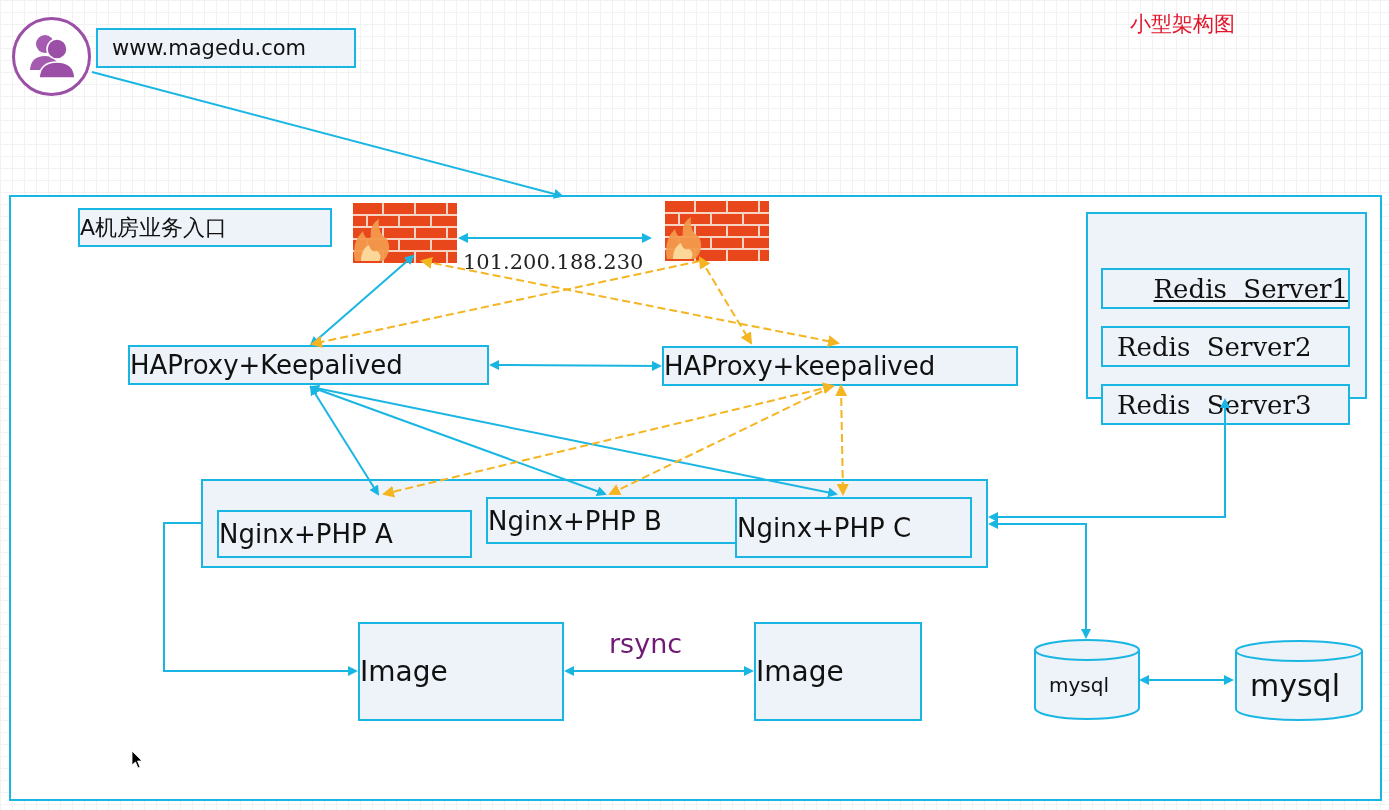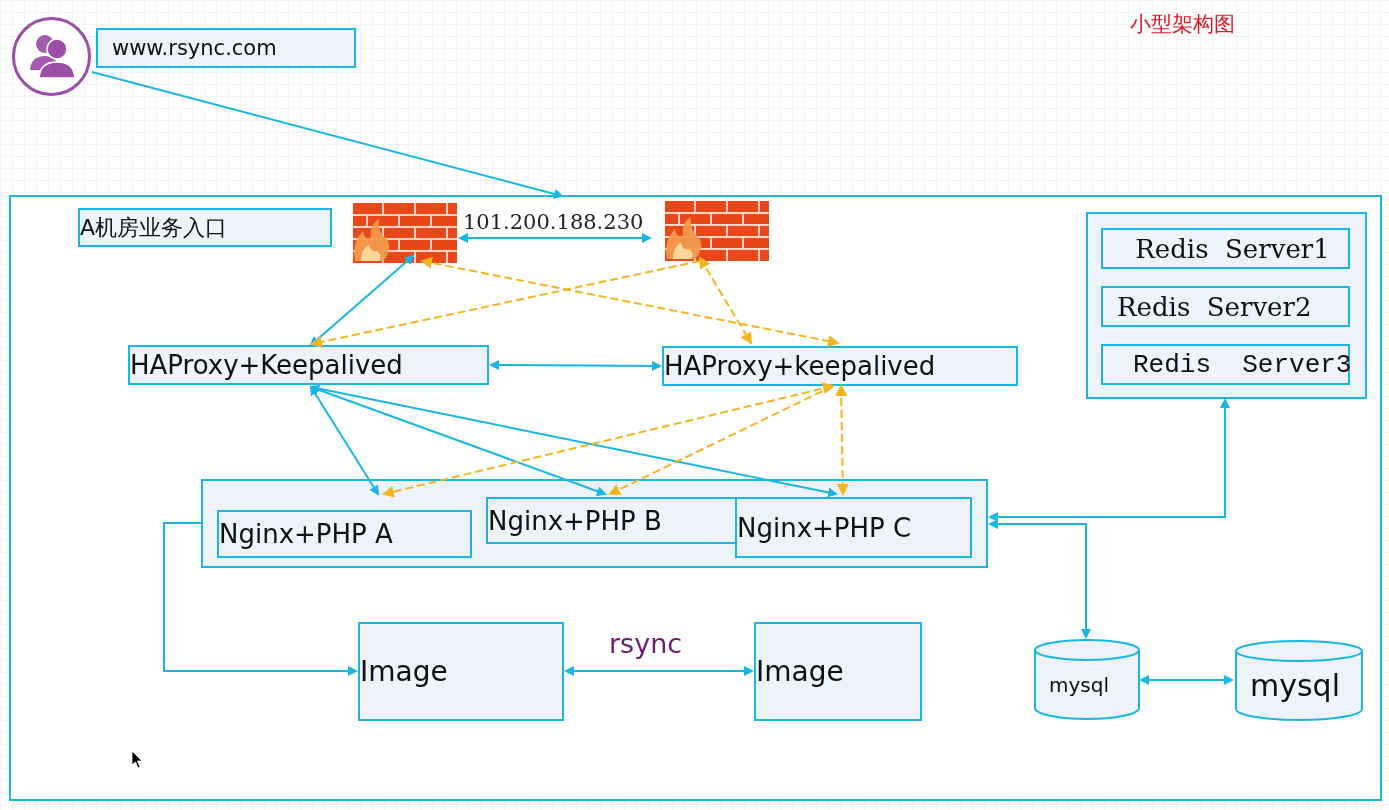--- a/index.html
+++ b/index.html
@@ -13,21 +13,21 @@
     font-family: "DejaVu Sans", sans-serif;
   }
   .abs { position:absolute; box-sizing:border-box; }
   .box {
     position:absolute; box-sizing:border-box;
     border:2px solid #1ab6e3; background:#eef3f9;
     display:flex; align-items:center; justify-content:flex-start;
     color:#111; white-space:nowrap;
   }
   .sans { font-family:"DejaVu Sans", sans-serif; }
-  .serif { font-family:"DejaVu Serif", serif; }
+  .serif { font-family:"DejaVu Serif", serif;margin-top:40px; }
   #frame {
     left:9px; top:195px; width:1373px; height:606px;
     border:2px solid #1ab6e3; background:#ffffff;
   }
   svg#wires { position:absolute; left:0; top:0; }
   .fw { position:absolute; }
 </style>
 </head>
 <body>
 
@@ -36,21 +36,21 @@
 <div class="abs" style="left:12px; top:17px; width:79px; height:79px; border:3px solid #9b4fa6; border-radius:50%; background:#fff;">
   <svg width="73" height="73" viewBox="0 0 73 73">
     <circle cx="30" cy="24" r="9" fill="#a45bb0"></circle>
     <path d="M15 50 Q16 36 30 36 Q40 36 42 44 L40 50 Z" fill="#a45bb0"></path>
     <circle cx="42" cy="29" r="10" fill="#9b4fa6" stroke="#fff" stroke-width="1.5"></circle>
     <path d="M24 58 Q25 42 42 42 Q59 42 60 58 Z" fill="#9b4fa6" stroke="#fff" stroke-width="1.5"></path>
   </svg>
 </div>
 
 <div class="box sans" style="left:96px; top:28px; width:260px; height:40px; font-size:21px; justify-content:flex-start; padding-left:14px;">
-  <span>www.rsync.com</span>
+  <span>www.magedu.com</span>
 </div>
 
 <div class="abs" id="frame"></div>
 
 <div class="box sans" style="left:78px; top:208px; width:254px; height:39px; font-size:22px; justify-content:flex-start; ">
   <span>A机房业务入口</span>
 </div>
 
 <div class="fw" style="left:353px; top:203px;">
   <svg width="104" height="60" viewBox="0 0 104 60">
@@ -123,27 +123,27 @@
   <span>Nginx+PHP A</span>
 </div>
 <div class="box sans" style="left:486px; top:497px; width:278px; height:47px; font-size:26px;">
   <span>Nginx+PHP B</span>
 </div>
 <div class="box sans" style="left:735px; top:497px; width:237px; height:61px; font-size:26px;">
   <span>Nginx+PHP C</span>
 </div>
 
 <div class="box" style="left:1086px; top:212px; width:281px; height:187px;"></div>
-<div class="box serif" style="left:1101px; top:228px; width:249px; height:41px; font-size:26px; justify-content:center; padding-left:14px;">
+<div class="box serif" style="left:1101px; top:228px; width:249px; height:41px; font-size:26px; justify-content:flex-end; padding-left:14px;text-decoration:underline;">
   <span style="white-space:pre;">Redis  Server1</span>
 </div>
 <div class="box serif" style="left:1101px; top:286px; width:249px; height:41px; font-size:26px; justify-content:flex-start; padding-left:14px;">
   <span style="white-space:pre;">Redis  Server2</span>
 </div>
-<div class="box serif" style="left:1101px; top:344px; width:249px; height:41px; font-size:26px; justify-content:flex-start; padding-left:30px;font-family:Liberation Mono, monospace;">
+<div class="box serif" style="left:1101px; top:344px; width:249px; height:41px; font-size:26px; justify-content:flex-start; padding-left:14px;">
   <span style="white-space:pre;">Redis  Server3</span>
 </div>
 
 <div class="box sans" style="left:358px; top:622px; width:206px; height:99px; font-size:28px;">
   <span>Image</span>
 </div>
 <div class="box sans" style="left:754px; top:622px; width:168px; height:99px; font-size:28px;">
   <span>Image</span>
 </div>
 <div class="abs sans" style="left:609px; top:628px; font-size:27px; color:#701a75;">rsync</div>

